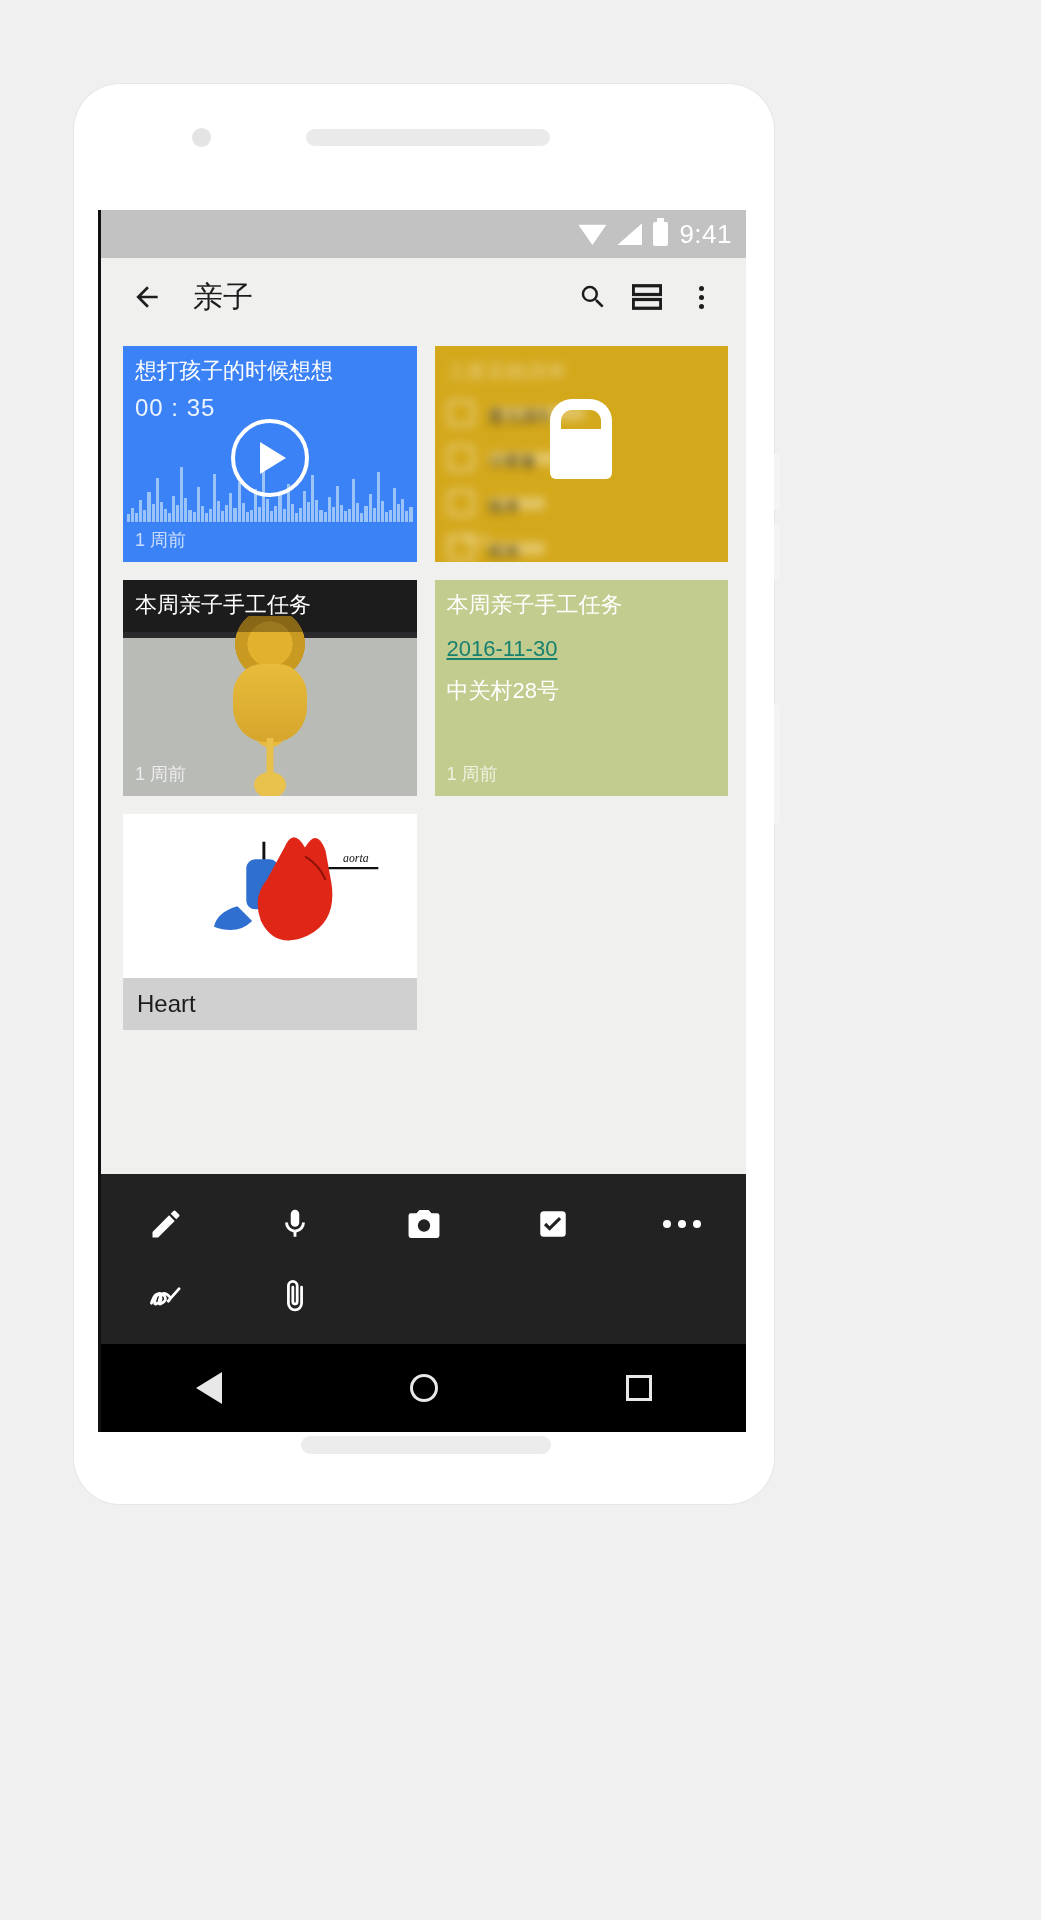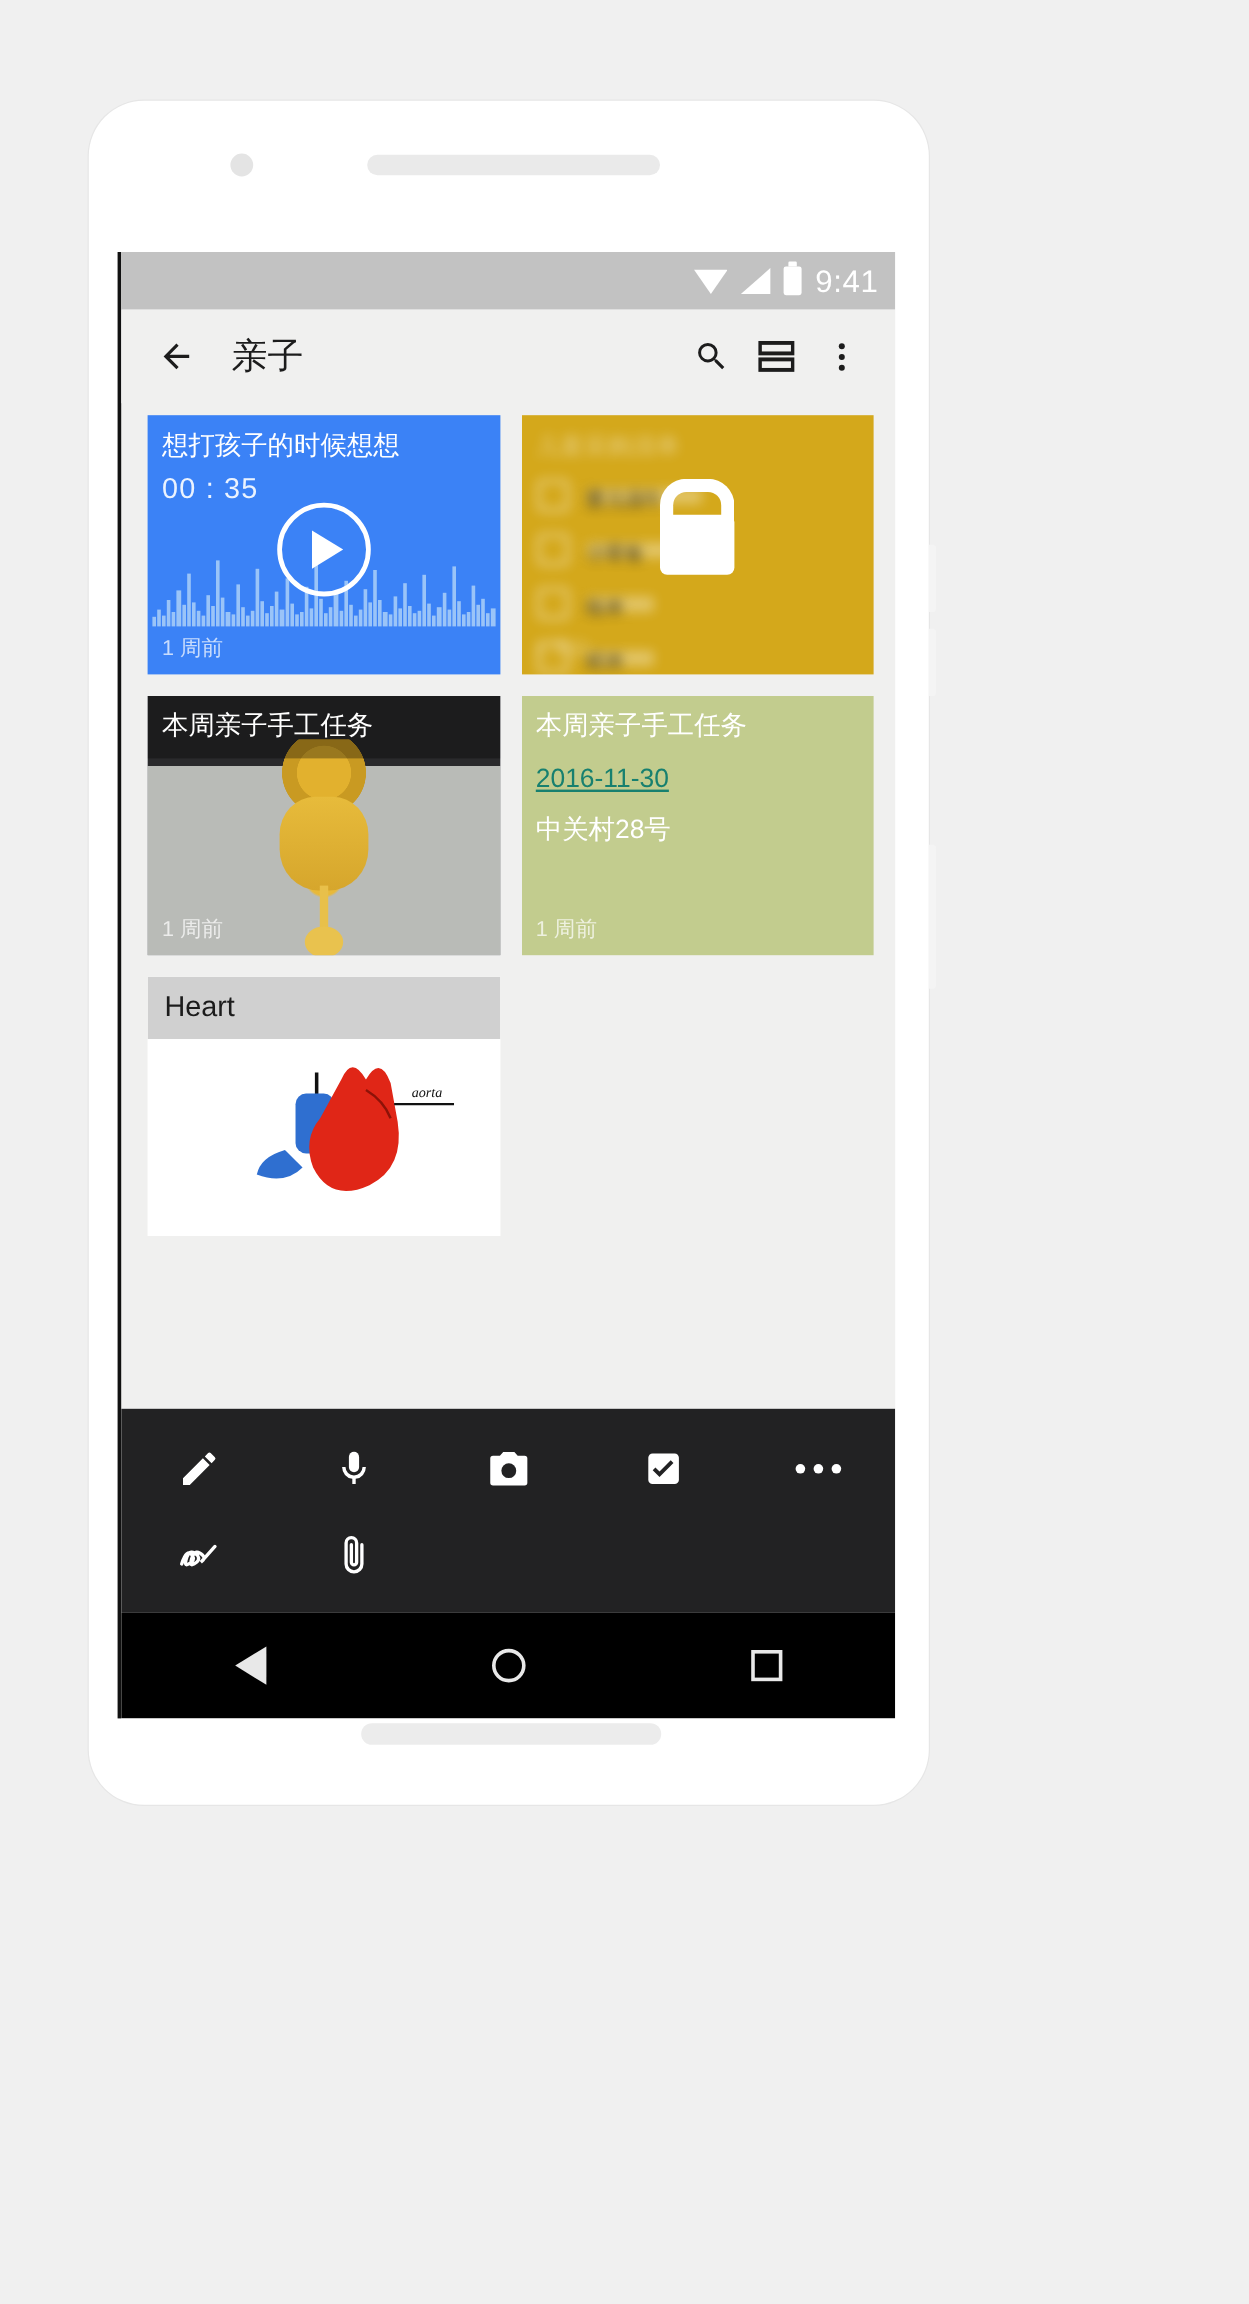--- a/index.html
+++ b/index.html
@@ -364,34 +364,34 @@
 
       <div class="note-card" id="card-green">
         <div class="note-title">本周亲子手工任务</div>
         <div id="green-date">2016-11-30</div>
         <div id="green-addr">中关村28号</div>
         <div class="note-time">1 周前</div>
       </div>
 
 
       <div class="note-card" id="card-heart">
-        <div id="heart-head">
-          <div id="heart-label">Heart</div>
-        </div>
         <div id="heart-art">
           <svg viewBox="0 0 200 110" width="100%" height="100%">
             <path d="M96 18 v16" stroke="#111" stroke-width="2"></path>
             <rect x="84" y="30" width="22" height="34" rx="6" fill="#2f6fd0"></rect>
             <path d="M110 22 q6 -14 14 0 q8 -14 14 2 l4 22 q4 26 -16 36 q-22 10 -32 -10 q-6 -16 4 -28 Z" fill="#e02617"></path>
             <path d="M124 28 q10 6 14 16" stroke="#8d1208" stroke-width="1.4" fill="none"></path>
             <path d="M140 36 h34" stroke="#111" stroke-width="1.4"></path>
             <text x="150" y="32" font-size="8" fill="#111" font-family="Liberation Serif, serif" font-style="italic">aorta</text>
             <path d="M78 62 q-14 4 -16 14 q16 6 26 -4 Z" fill="#2f6fd0"></path>
           </svg>
         </div>
+        <div id="heart-head">
+          <div id="heart-label">Heart</div>
+        </div>
       </div>
 
     </div>
 
     <div id="compose-toolbar">
       <div class="tool-row">
         <div class="tool-btn">
           <svg width="36" height="36" viewBox="0 0 24 24">
               <path d="M3 17.25V21h3.75L17.81 9.94l-3.75-3.75L3 17.25zM20.71 7.04a1 1 0 000-1.41l-2.34-2.34a1 1 0 00-1.41 0l-1.83 1.83 3.75 3.75 1.83-1.83z" fill="#fff"></path>
             </svg>

